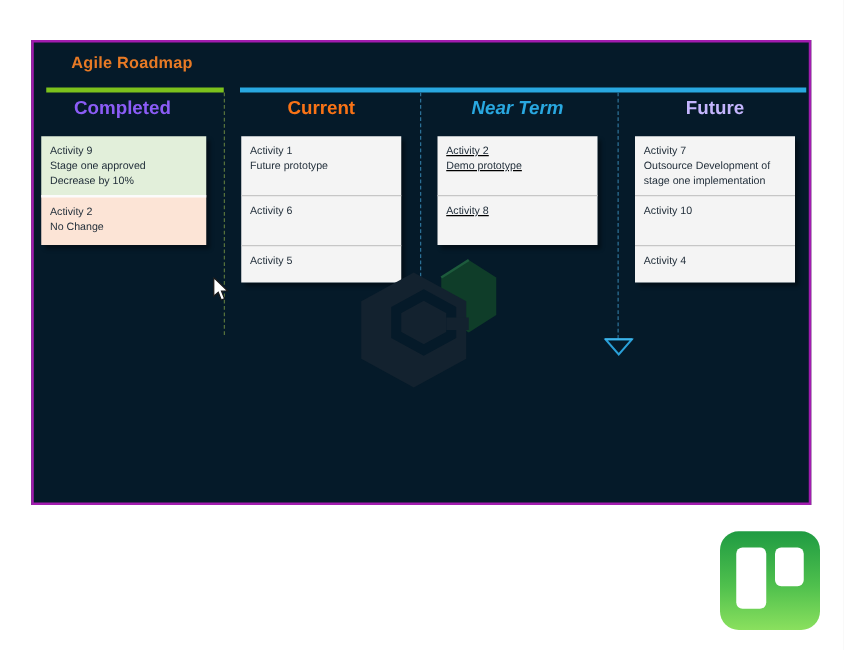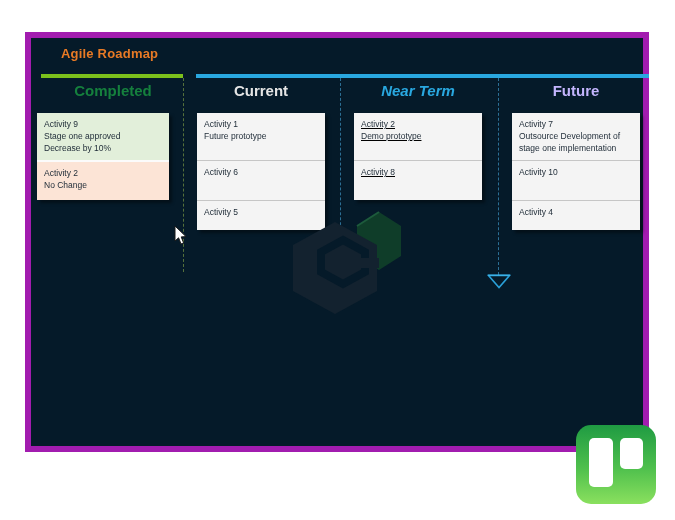--- a/index.html
+++ b/index.html
@@ -1,32 +1,32 @@
 <!DOCTYPE html>
 <html><head>
 <meta charset="utf-8">
 <style>
   html,body{margin:0;padding:0;background:#ffffff;}
   body{font-family:"Liberation Sans", sans-serif;}
   .screen{position:relative;width:675px;height:520px;background:#ffffff;overflow:hidden;}
 
   
-  .panel{position:absolute;left:25px;top:32px;width:624px;height:420px;
-         background:#051a29;border:6px solid #a21caf;box-sizing:border-box;}
+  .panel{position:absolute;left:25px;top:32px;width:624px;height:372px;
+         background:#051a29;border:2px solid #a21caf;box-sizing:border-box;}
 
   .board-title{position:absolute;left:30px;top:8px;width:160px;
                font-size:13px;font-weight:bold;color:#e87a25;letter-spacing:.2px;}
 
   .rule{position:absolute;height:4px;top:36px;}
   .rule-green{left:10px;width:142px;background:#7cc11c;}
   .rule-blue{left:165px;width:453px;background:#29a8e0;}
 
   .col-header{position:absolute;top:44px;height:18px;font-size:15px;font-weight:bold;text-align:center;}
-  .hdr-completed{left:15px;width:134px;color:#15803d;text-align:center;}
-  .hdr-current{left:166px;width:128px;color:#e5e5e5;}
+  .hdr-completed{left:4px;width:134px;color:#8b5cf6;text-align:center;}
+  .hdr-current{left:166px;width:128px;color:#f97316;}
   .hdr-near{left:323px;width:128px;color:#29a8e0;font-style:italic;}
   .hdr-future{left:481px;width:128px;color:#c4b5fd;}
 
   .stack{position:absolute;top:63px;box-shadow:3px 3px 3px rgba(0,0,0,.4);margin-top:12px;}
   .stack-completed{left:6px;width:132px;}
   .stack-current{left:166px;width:128px;}
   .stack-near{left:323px;width:128px;text-decoration:underline;}
   .stack-future{left:481px;width:128px;}
 
   .card{box-sizing:border-box;padding:5px 6px 3px 7px;font-size:8.5px;line-height:1.42;

